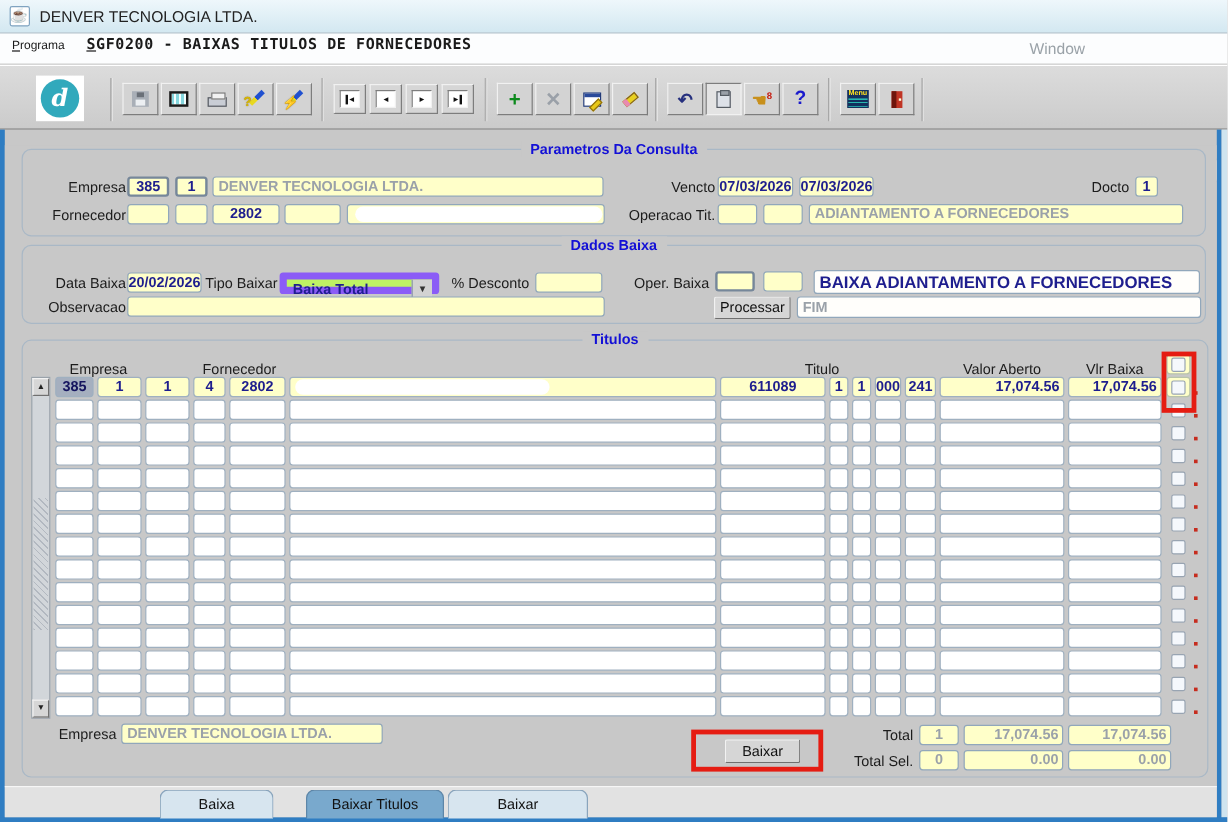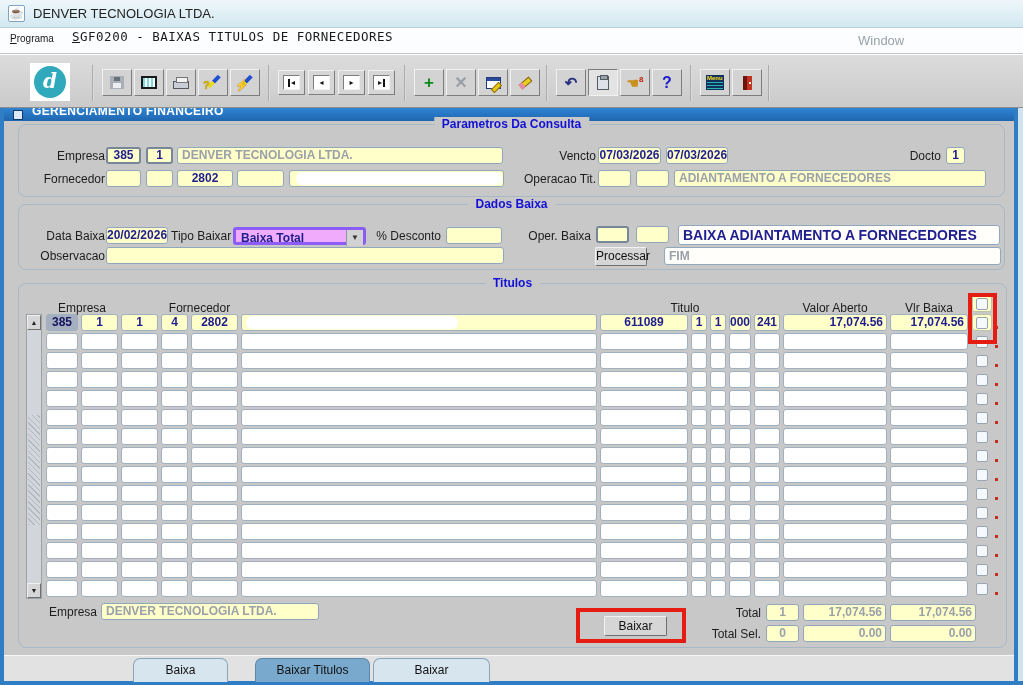--- a/index.html
+++ b/index.html
@@ -12,21 +12,21 @@
     background:linear-gradient(#eef7fb,#d3e8f1);border-bottom:1px solid #b9cfdb;}
   .titlebar .jicon{position:absolute;left:8px;top:5px;width:17px;height:17px;background:#fff;
     border:1px solid #7fa3c0;border-radius:2px;color:#2f6fb2;font-size:12px;line-height:15px;text-align:center;}
   .titlebar .ttext{position:absolute;left:33px;top:6px;font-size:13px;color:#222;}
 
   .menubar{position:absolute;left:0;top:28px;width:1023px;height:26px;background:#fcfdfe;border-bottom:1px solid #c2c2c2;}
   .mi{display:inline-block;}
   .mi::first-letter{text-decoration:underline;}
   .mi-programa{position:absolute;left:10px;top:5px;font-size:10px;}
   .mi-progtitle{position:absolute;left:72px;top:1px;font-family:"DejaVu Sans Mono",monospace;
-    font-size:12.5px;font-weight:400;letter-spacing:.5px;text-align:right;}
+    font-size:12.5px;font-weight:700;letter-spacing:.5px;text-align:right;}
   .mi-window{position:absolute;left:858px;top:5px;font-size:13px;color:#9aa2a8;}
 
   .toolbar{position:absolute;left:0;top:54px;width:1023px;height:54px;
     background:linear-gradient(#dcdcdc,#cbcbcb);border-top:1px solid #fff;border-bottom:1px solid #8e8e8e;}
   .logo{position:absolute;left:30px;top:8px;width:40px;height:38px;background:#fff;}
   .logo .dcirc{position:absolute;left:4px;top:3px;width:32px;height:32px;border-radius:50%;background:#31a9bc;
     color:#fff;font:italic bold 20px "DejaVu Serif",serif;text-align:center;line-height:30px;}
   .tsep{position:absolute;top:10px;height:36px;width:2px;background:linear-gradient(90deg,#939393,#f4f4f4);}
   .tb{position:absolute;top:14px;width:30px;height:27px;background:#d3d3d3;border:1px solid;
       border-color:#f1f1f1 #7d7d7d #7d7d7d #f1f1f1;display:flex;align-items:center;justify-content:center;}
@@ -84,21 +84,21 @@
       padding:0 8px;color:#1310d6;font-weight:bold;font-size:12px;white-space:nowrap;}
   .lb{position:absolute;font-size:12px;color:#1c1c1c;text-align:right;white-space:nowrap;}
   .fd{position:absolute;height:17px;background:#ffffc9;border:1px solid #91a7bb;border-radius:3px;
       font:bold 12px "Liberation Sans",sans-serif;color:#1e1e8e;text-align:center;line-height:15px;overflow:hidden;}
   .fd.focusd{border:2px solid #76879a;line-height:13px;}
   .fd.grayt{color:#9aa1a9;}
   .fd.leftt{text-align:left;padding:0 4px;}
   .fd.whitef{background:#fffefb;}
   .redactover{position:absolute;background:#fff;border-radius:8px;}
 
-  .dd{position:absolute;height:18px;background:#f0abfc;border:3px solid #8b5cf6;border-radius:3px;
+  .dd{position:absolute;height:18px;background:#bef264;border:6px solid #8b5cf6;border-radius:3px;
       font:bold 12px "Liberation Sans",sans-serif;color:#1e1e8e;line-height:16px;padding-left:5px;}
   .dd .arrowbox{position:absolute;right:0;top:0;width:17px;height:16px;background:#d2d2d2;
       border-left:1px solid #8a9aa8;display:flex;align-items:center;justify-content:center;font-size:8px;color:#333;}
 
   .btn{position:absolute;background:#d6d6d6;border:1px solid;border-color:#f2f2f2 #6f6f6f #6f6f6f #f2f2f2;
       border-radius:2px;font:12px "Liberation Sans",sans-serif;color:#111;text-align:center;}
 
   
   .thead{position:absolute;font-size:12px;color:#1c1c1c;text-align:center;}
   #rows{position:absolute;left:27px;top:30px;width:960px;height:285px;}
@@ -221,24 +221,20 @@
     <div class="progbox" style="left:778px">SGF0200</div>
     <span class="usr-label" style="left:862px">Usuario</span>
     <input class="usr-input" style="left: 905px; width: 110px;" value="">
   </div>
 
   <div class="bleft"></div>
   <div class="bright"></div>
   <div class="blight"></div>
   <div class="bbottom"></div>
 
-  <div class="mdibar">
-    <span class="mico"></span>
-    <span class="mtxt">GERENCIAMENTO FINANCEIRO</span>
-  </div>
 
   <div class="content">
 
     <div class="gb" style="left:14px;top:3px;width:987px;height:73px">
       <span class="gbtitle">Parametros Da Consulta</span>
       <span class="lb" style="left:0;top:24px;width:86px">Empresa</span>
       <div class="fd focusd" style="left:87px;top:22px;width:35px">385</div>
       <div class="fd focusd" style="left:127px;top:22px;width:27px">1</div>
       <div class="fd grayt leftt" style="left:158px;top:22px;width:326px">DENVER TECNOLOGIA LTDA.</div>
       <span class="lb" style="left:490px;top:24px;width:87px">Vencto</span>
@@ -272,21 +268,21 @@
       </div>
       <span class="lb" style="left:352px;top:24px;width:70px">% Desconto</span>
       <div class="fd" style="left:427px;top:22px;width:56px"></div>
       <span class="lb" style="left:505px;top:24px;width:67px">Oper. Baixa</span>
       <div class="fd focusd" style="left:577px;top:21px;width:33px"></div>
       <div class="fd" style="left:617px;top:21px;width:33px"></div>
       <div class="fd whitef leftt" style="left:659px;top:20px;width:322px;height:20px;font-size:14px;line-height:18px">BAIXA ADIANTAMENTO A FORNECEDORES</div>
 
       <span class="lb" style="left:0;top:44px;width:86px">Observacao</span>
       <div class="fd leftt" style="left:87px;top:42px;width:398px"></div>
-      <div class="btn" style="left:576px;top:42px;width:52px;height:19px;line-height:17px">Processar</div>
+      <div class="btn" style="left:576px;top:42px;width:64px;height:19px;line-height:17px">Processar</div>
       <div class="fd whitef grayt leftt" style="left:645px;top:42px;width:337px;height:18px;line-height:16px">FIM</div>
     </div>
 
     <div class="gb" style="left:14px;top:162px;width:989px;height:365px">
       <span class="gbtitle">Titulos</span>
 
       <span class="thead" style="left:27px;top:17px;width:72px">Empresa</span>
       <span class="thead" style="left:142px;top:17px;width:77px">Fornecedor</span>
       <span class="thead" style="left:581px;top:17px;width:170px">Titulo</span>
       <span class="thead" style="left:764px;top:17px;width:104px">Valor Aberto</span>

